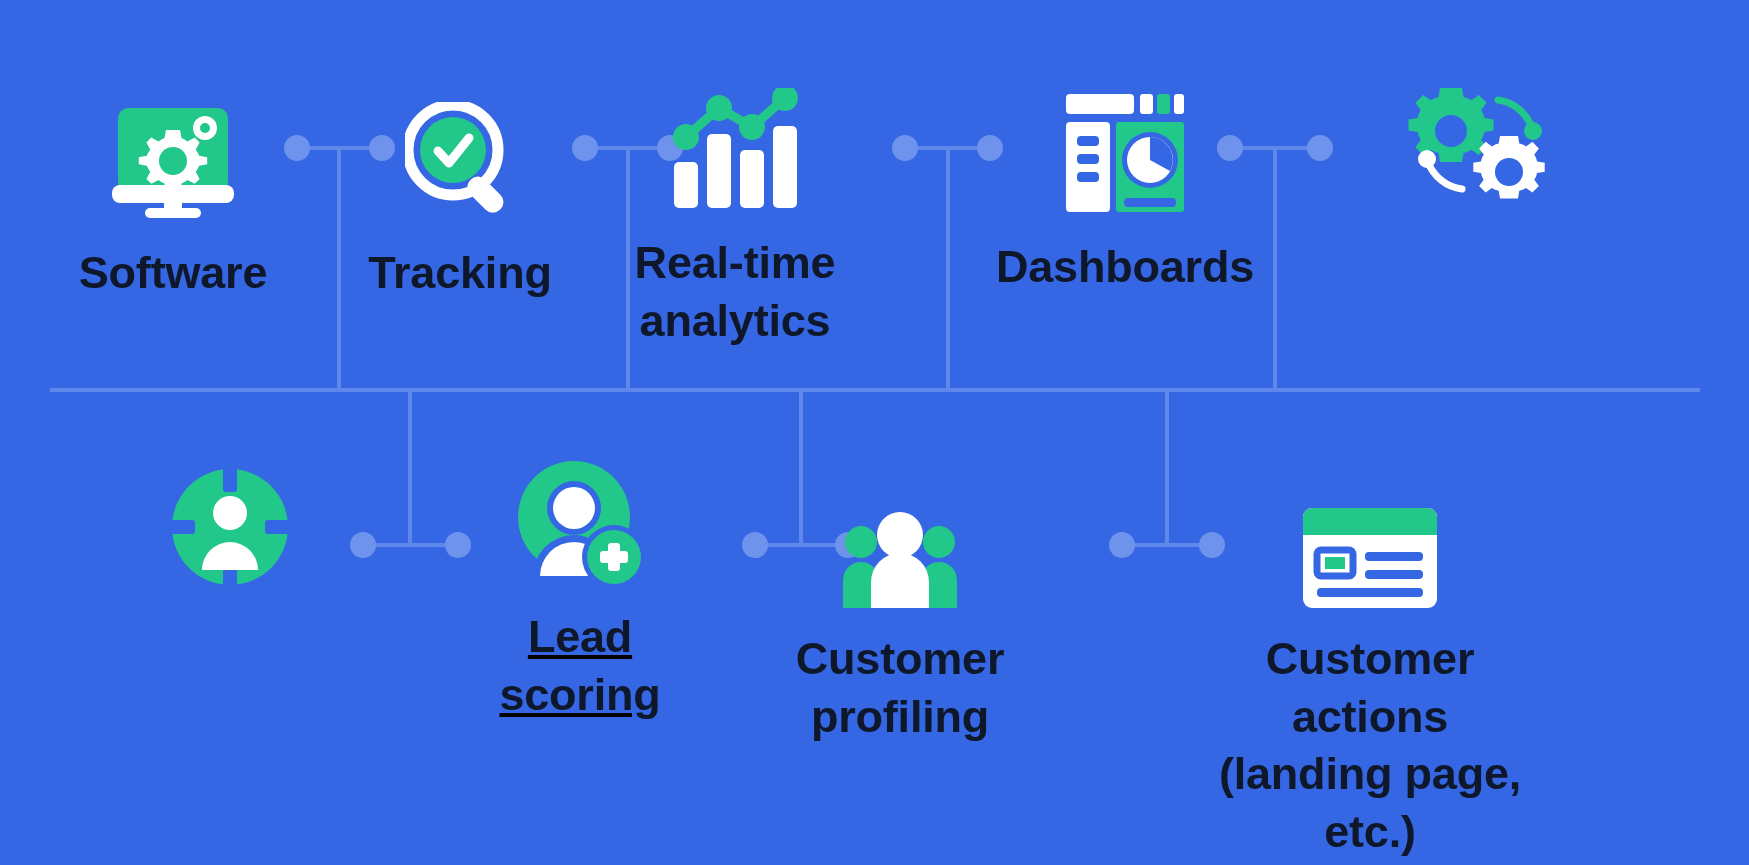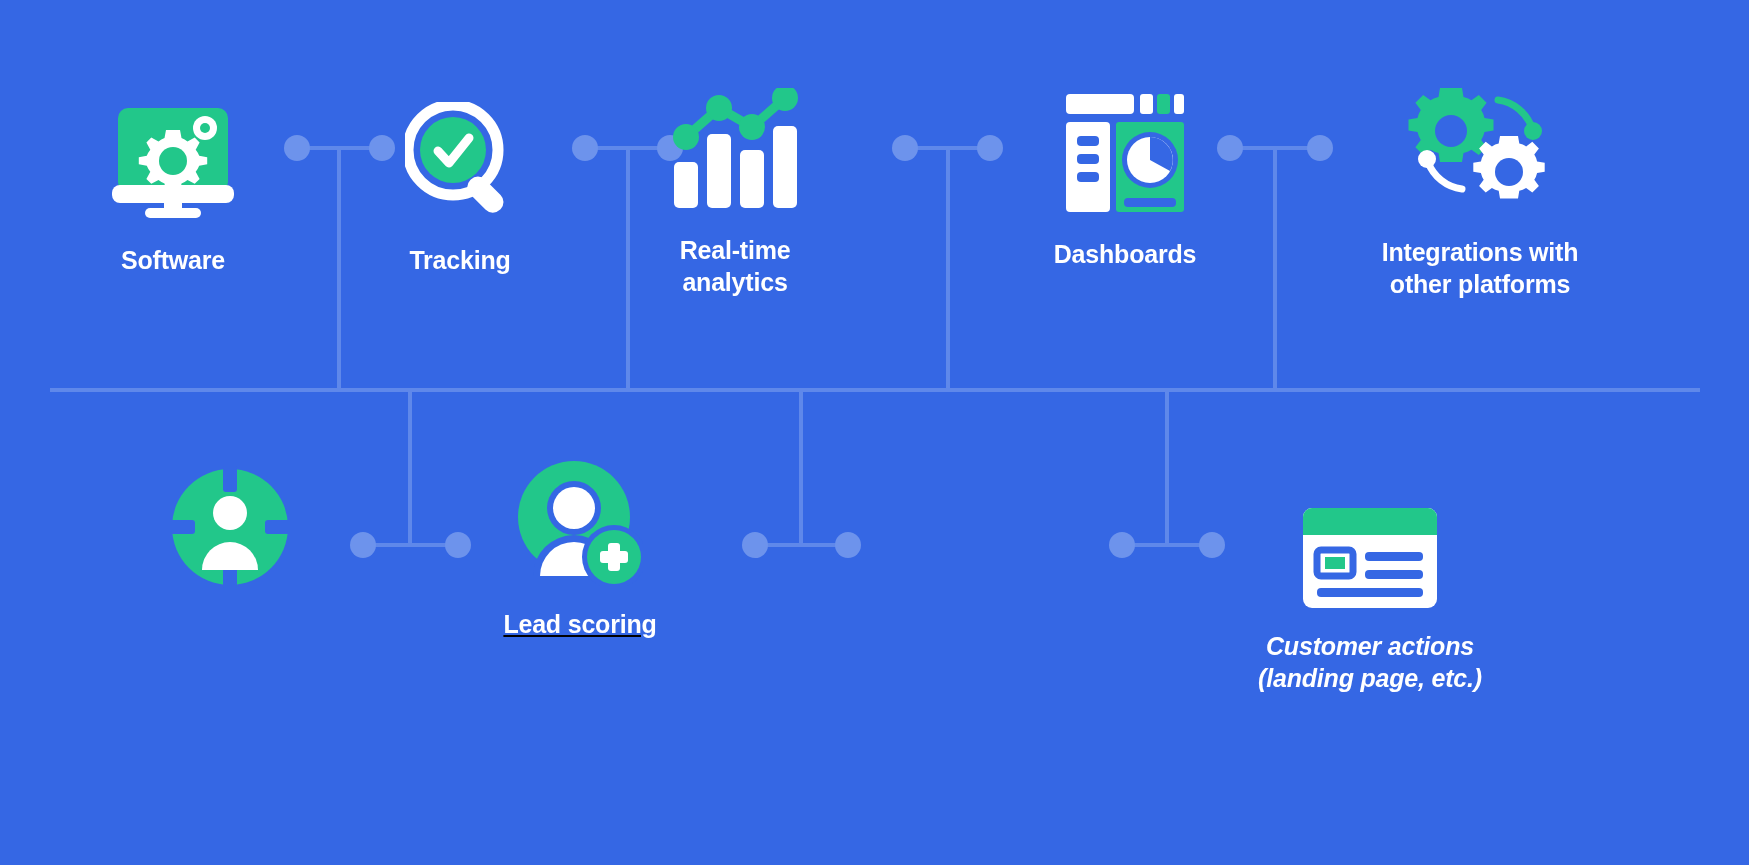--- a/index.html
+++ b/index.html
@@ -38,22 +38,22 @@
     text-align: center;
   }
   .node-icon {
     height: 128px;
     display: flex;
     align-items: flex-end;
     justify-content: center;
   }
   .node-label {
     margin-top: 22px;
-    color: #ffffff;
-    font-size: 25px;
+    color: #0f172a;
+    font-size: 45px;
     font-weight: bold;
     line-height: 1.28;
     letter-spacing: -0.2px;
     white-space: pre-line;
   }
   .top-row .node-label { margin-top: 26px; }
   .bottom-row .node-label { margin-top: 22px; }
 </style>
 </head>
 <body>
@@ -179,22 +179,20 @@
         <path d="M44 0 l11 0 1.5 9 a26 26 0 0 1 8 3.3 l7.3-5.4 7.8 7.8 -5.4 7.3 a26 26 0 0 1 3.3 8 l9 1.5 0 11 -9 1.5 a26 26 0 0 1 -3.3 8 l5.4 7.3 -7.8 7.8 -7.3-5.4 a26 26 0 0 1 -8 3.3 l-1.5 9 -11 0 -11-0 -1.5-9 a26 26 0 0 1 -8-3.3 l-7.3 5.4 -7.8-7.8 5.4-7.3 a26 26 0 0 1 -3.3-8 l-9-1.5 0-11 9-1.5 a26 26 0 0 1 3.3-8 l-5.4-7.3 7.8-7.8 7.3 5.4 a26 26 0 0 1 8-3.3 l1.5-9 z" fill="#22c78a"></path>
         <circle cx="44" cy="43" r="16" fill="#3567e4"></circle>
         <path d="M102 48 l9 0 1.3 7.6 a22 22 0 0 1 6.8 2.8 l6.2-4.6 6.6 6.6 -4.6 6.2 a22 22 0 0 1 2.8 6.8 l7.6 1.3 0 9 -7.6 1.3 a22 22 0 0 1 -2.8 6.8 l4.6 6.2 -6.6 6.6 -6.2-4.6 a22 22 0 0 1 -6.8 2.8 l-1.3 7.6 -9 0 -9-0 -1.3-7.6 a22 22 0 0 1 -6.8-2.8 l-6.2 4.6 -6.6-6.6 4.6-6.2 a22 22 0 0 1 -2.8-6.8 l-7.6-1.3 0-9 7.6-1.3 a22 22 0 0 1 2.8-6.8 l-4.6-6.2 6.6-6.6 6.2 4.6 a22 22 0 0 1 6.8-2.8 l1.3-7.6 z" fill="#ffffff"></path>
         <circle cx="102" cy="84" r="14" fill="#3567e4"></circle>
         <path d="M91 12 A42 42 0 0 1 125 40" fill="none" stroke="#22c78a" stroke-width="7" stroke-linecap="round"></path>
         <circle cx="126" cy="43" r="9" fill="#22c78a"></circle>
         <path d="M55 101 A42 42 0 0 1 21 74" fill="none" stroke="#ffffff" stroke-width="7" stroke-linecap="round"></path>
         <circle cx="20" cy="71" r="9" fill="#ffffff"></circle>
       </svg>
     </div>
-    <div class="node-label">Integrations with
-other platforms</div>
   </div>
 
   <div class="node bottom-row" style="left:90px; top:460px; width:280px;">
     <div class="node-icon">
       <svg width="122" height="122" viewBox="0 0 122 122">
         <circle cx="61" cy="61" r="58" fill="#22c78a"></circle>
         <rect x="54" y="-2" width="14" height="28" rx="3" fill="#3567e4"></rect>
         <rect x="54" y="96" width="14" height="28" rx="3" fill="#3567e4"></rect>
         <rect x="-2" y="54" width="28" height="14" rx="3" fill="#3567e4"></rect>
         <rect x="96" y="54" width="28" height="14" rx="3" fill="#3567e4"></rect>
@@ -214,22 +212,36 @@
         <path d="M23 116 a34 34 0 0 1 68 0 z" fill="#ffffff"></path>
         <circle cx="97" cy="97" r="32" fill="#3567e4"></circle>
         <circle cx="97" cy="97" r="27" fill="#22c78a"></circle>
         <rect x="91" y="83" width="12" height="28" rx="3" fill="#ffffff"></rect>
         <rect x="83" y="91" width="28" height="12" rx="3" fill="#ffffff"></rect>
       </svg>
     </div>
     <div class="node-label">Lead scoring</div>
   </div>
 
-
-  <div class="node bottom-row" style="left:1190px; top:480px; width:360px;font-style:italic;">
+  <div class="node bottom-row" style="left:775px; top:480px; width:250px;">
+    <div class="node-icon">
+      <svg width="114" height="96" viewBox="0 0 114 96">
+        <circle cx="18" cy="30" r="16" fill="#22c78a"></circle>
+        <path d="M0 96 L0 68 a18 18 0 0 1 36 0 L36 96 z" fill="#22c78a"></path>
+        <circle cx="96" cy="30" r="16" fill="#22c78a"></circle>
+        <path d="M78 96 L78 68 a18 18 0 0 1 36 0 L114 96 z" fill="#22c78a"></path>
+        <circle cx="57" cy="23" r="23" fill="#ffffff"></circle>
+        <path d="M28 96 L28 70 a29 29 0 0 1 58 0 L86 96 z" fill="#ffffff"></path>
+      </svg>
+    </div>
+    <div class="node-label">Customer
+profiling</div>
+  </div>
+
+  <div class="node bottom-row" style="left:1190px; top:480px; width:360px;">
     <div class="node-icon">
       <svg width="134" height="100" viewBox="0 0 134 100">
         <rect x="0" y="0" width="134" height="100" rx="9" fill="#ffffff"></rect>
         <path d="M0 9 a9 9 0 0 1 9-9 h116 a9 9 0 0 1 9 9 v18 h-134 z" fill="#22c78a"></path>
         <rect x="14" y="42" width="36" height="26" rx="4" fill="none" stroke="#3567e4" stroke-width="7"></rect>
         <rect x="22" y="49" width="20" height="12" fill="#22c78a"></rect>
         <rect x="62" y="44" width="58" height="9" rx="4" fill="#3567e4"></rect>
         <rect x="62" y="62" width="58" height="9" rx="4" fill="#3567e4"></rect>
         <rect x="14" y="80" width="106" height="9" rx="4" fill="#3567e4"></rect>
       </svg>

